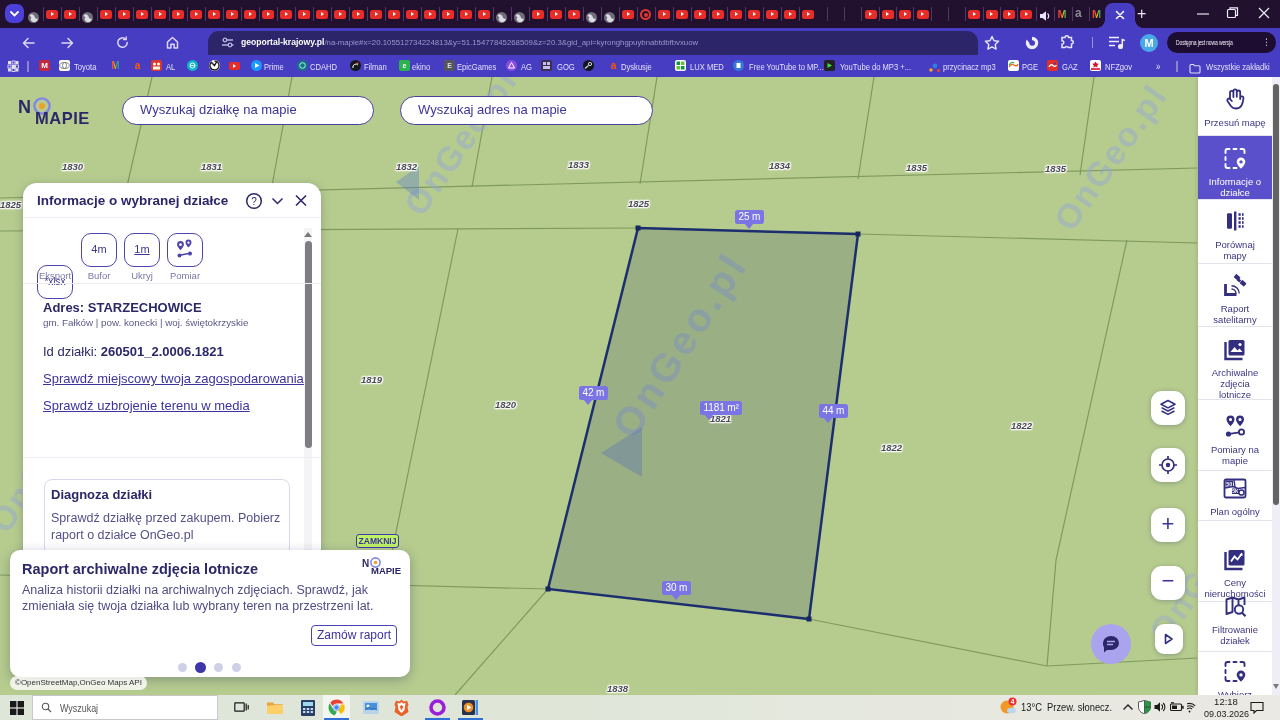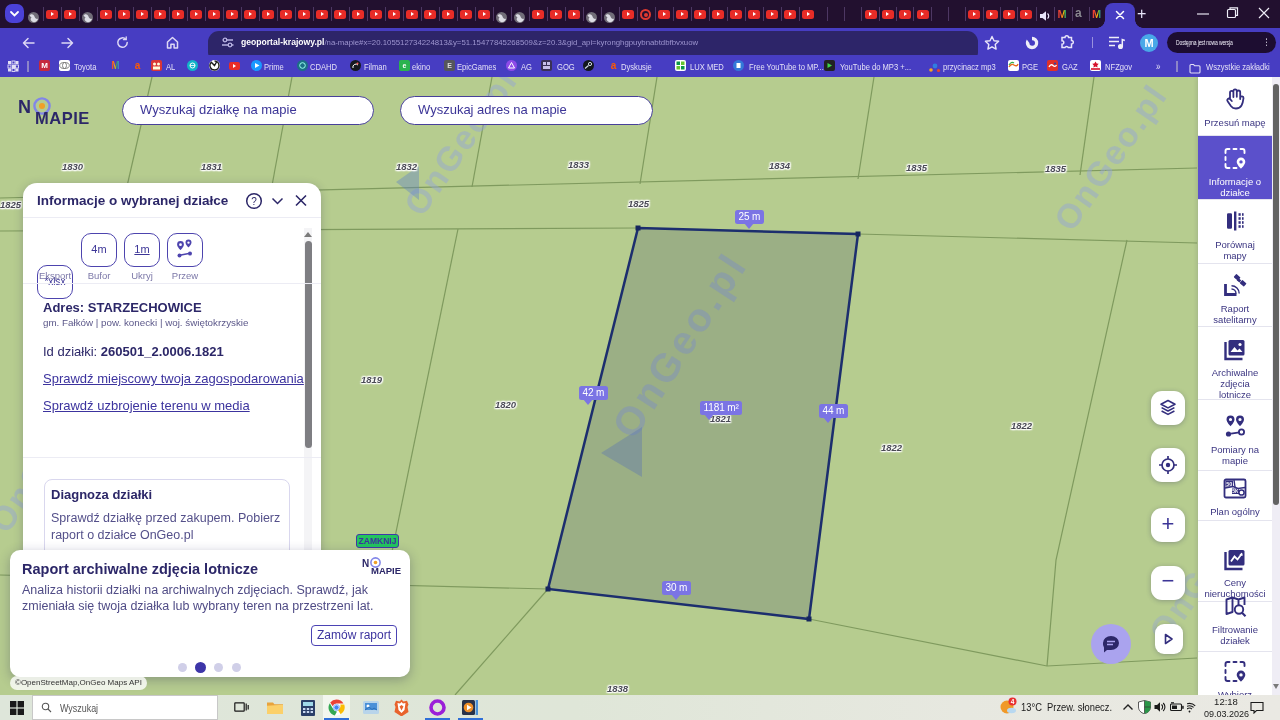--- a/index.html
+++ b/index.html
@@ -139,38 +139,38 @@
             <path d="M5.5,2 a3.4,3.4 0 0 1 3.4,3.4 c0,2.4 -3.4,5.6 -3.4,5.6 s-3.4,-3.2 -3.4,-5.6 A3.4,3.4 0 0 1 5.5,2 Z M5.5,4.3 a1.4,1.4 0 1 0 0,2.8 a1.4,1.4 0 0 0 0,-2.8 Z"></path>
             <path d="M13.5,0.5 a3,3 0 0 1 3,3 c0,2.1 -3,5 -3,5 s-3,-2.9 -3,-5 A3,3 0 0 1 13.5,0.5 Z M13.5,2.4 a1.2,1.2 0 1 0 0,2.4 a1.2,1.2 0 0 0 0,-2.4 Z"></path>
             <circle cx="4.5" cy="16.5" r="2"></circle>
             <circle cx="15" cy="14.5" r="2"></circle>
             <rect x="5.8" y="14.6" width="8" height="1.5" transform="rotate(-11 9 15)"></rect>
           </g>
         </svg></div>
  <div class="actlab" style="left:10px;">Eksport</div>
  <div class="actlab" style="left:54px;">Bufor</div>
  <div class="actlab" style="left:97px;">Ukryj</div>
- <div class="actlab" style="left:140px;">Przew</div>
+ <div class="actlab" style="left:140px;">Pomiar</div>
  <div class="abs" style="left:281px;top:45px;width:8px;height:380px;background:#f4f4f6;"></div>
  <div class="abs" style="left:281px;top:49px;width:0;height:0;border-left:4px solid transparent;border-right:4px solid transparent;border-bottom:5px solid #7a7a7a;"></div>
  <div class="abs" style="left:281.5px;top:58px;width:7px;height:207px;background:#7e7e82;border-radius:3.5px;"></div>
  <div class="pdiv" style="top:100px;"></div>
  <div class="abs navy" style="left:20px;top:117px;font-size:13px;font-weight:bold;">Adres: STARZECHOWICE</div>
  <div class="abs" style="left:20px;top:134px;font-size:9.8px;color:#5b5789;">gm. Fałków | pow. konecki | woj. świętokrzyskie</div>
  <div class="abs navy" style="left:20px;top:161px;font-size:13px;">Id działki: <b>260501_2.0006.1821</b></div>
  <div class="plink" style="top:188px;">Sprawdź miejscowy twoja zagospodarowania</div>
  <div class="plink" style="top:215px;">Sprawdź uzbrojenie terenu w media</div>
  <div class="pdiv" style="top:274px;width:298px;"></div>
  <div class="abs" style="left:21px;top:296px;width:246px;height:120px;border:1px solid #d9d7ee;border-radius:8px;">
   <div class="abs navy" style="left:6px;top:7px;font-size:13px;font-weight:bold;">Diagnoza działki</div>
   <div class="abs" style="left:6px;top:30px;width:230px;font-size:12.5px;line-height:17px;color:#54508a;">Sprawdź działkę przed zakupem. Pobierz raport o działce OnGeo.pl</div>
  </div>
 </div>
 
-<div class="abs" style="left:356px;top:534px;width:43px;height:14px;background:#22c55e;border:1px solid #4038a8;border-radius:3px;font-size:8.5px;font-weight:bold;color:#3c339e;text-align:center;line-height:12px;">ZAMKNIJ</div>
+<div class="abs" style="left:356px;top:534px;width:43px;height:14px;background:#bef264;border:1px solid #4038a8;border-radius:3px;font-size:8.5px;font-weight:bold;color:#3c339e;text-align:center;line-height:12px;">ZAMKNIJ</div>
 <div class="abs" style="left:10px;top:550px;width:400px;height:127px;background:#fff;border-radius:10px;box-shadow:0 3px 12px rgba(30,30,80,0.3);">
  <div class="abs navy" style="left:12px;top:11px;font-size:14.5px;font-weight:bold;">Raport archiwalne zdjęcia lotnicze</div>
  <div class="abs" style="left:352px;top:6px;width:50px;height:28px;">
   <div class="abs navy" style="left:0;top:2px;font-size:10px;font-weight:bold;">N</div>
   <svg class="abs" style="left:7px;top:0px;" width="14" height="14">
           <circle cx="6.5" cy="6.5" r="4.6" fill="none" stroke="#8286e8" stroke-width="1.6"></circle>
           <circle cx="6.5" cy="6.5" r="1.8" fill="#f0a028"></circle>
         </svg>
   <div class="abs navy" style="left:9px;top:9px;font-size:9.5px;font-weight:bold;">MAPIE</div>
  </div>

